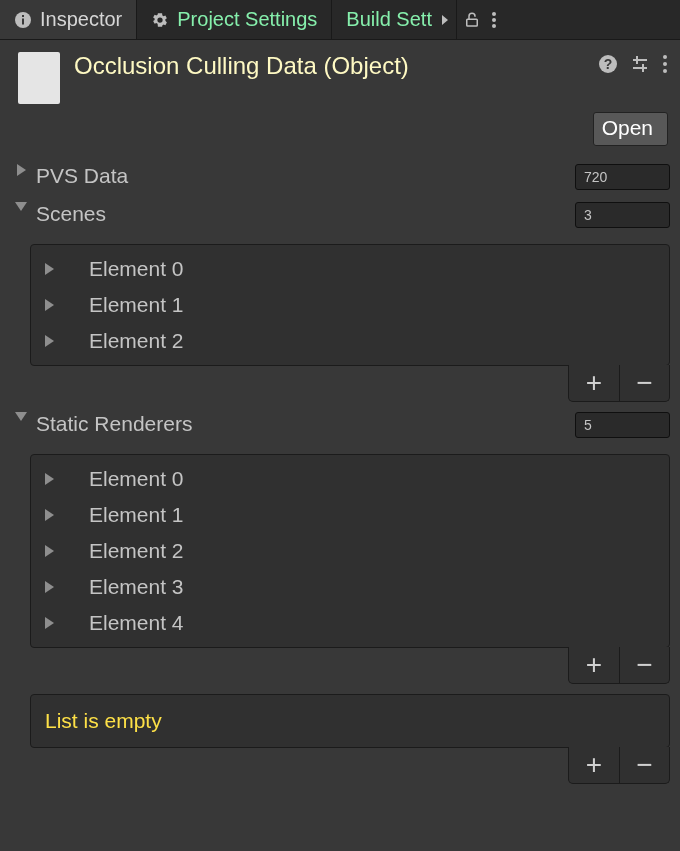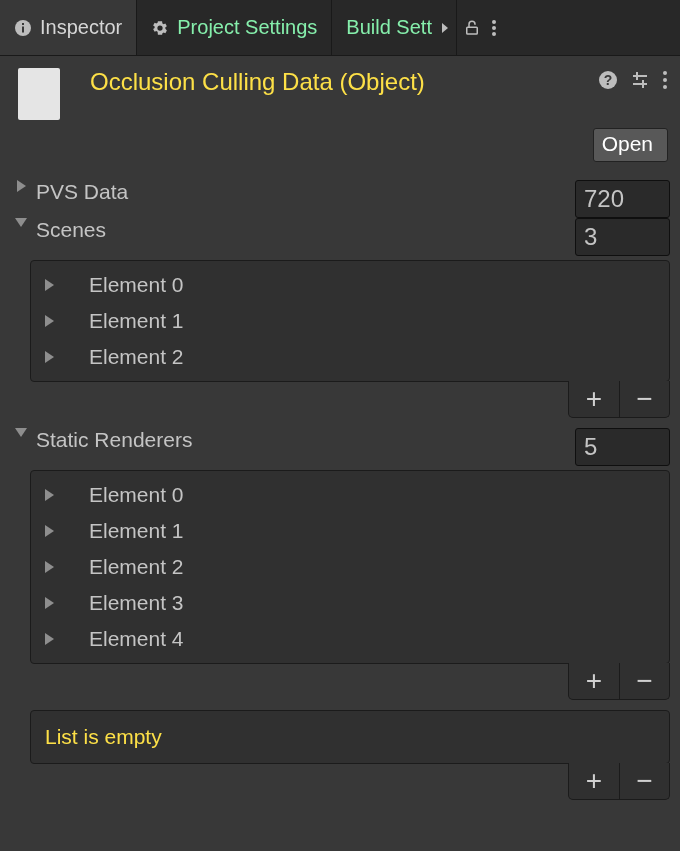--- a/index.html
+++ b/index.html
@@ -8,21 +8,21 @@
     height: 851px;
     background: #383838;
     color: #c4c4c4;
     font-size: 20px;
     overflow: hidden;
   }
   
   .tabbar {
     display: flex;
     align-items: center;
-    height: 56px;
+    height: 40px;
     background: #282828;
     border-bottom: 1px solid #191919;
     position: relative;
   }
   .tab {
     display: flex;
     align-items: center;
     gap: 8px;
     padding: 0 14px;
     height: 100%;
@@ -55,24 +55,23 @@
   }
   .file-icon {
     width: 42px; height: 52px;
     background: #e5e5e5;
     border-radius: 2px;
     flex-shrink: 0;
     margin-top: 2px;
   }
   .header-title {
     font-size: 24px;
-    color: #fde047;
+    color: #fef9c3;
     flex: 1;
     padding-top: 2px;
-    margin-left: 16px;
   }
   .header-icons {
     display: flex; gap: 12px;
     align-items: flex-start;
     padding-top: 4px;
   }
   .open-row {
     display: flex; justify-content: flex-end;
     padding: 0 12px 14px 12px;
   }
@@ -123,21 +122,21 @@
   }
   .row .label {
     flex: 1;
     font-size: 21px;
   }
   .row input.numfield {
     width: 95px;
     background: #2a2a2a;
     border: 1px solid #0f0f0f;
     color: #c4c4c4;
-    font-size: 24px;
+    font-size: 14px;
     padding: 4px 8px;
     border-radius: 3px;
     text-align: left;
   }
 
   
   .listbox {
     background: #303030;
     border: 1px solid #1b1b1b;
     border-radius: 4px;

